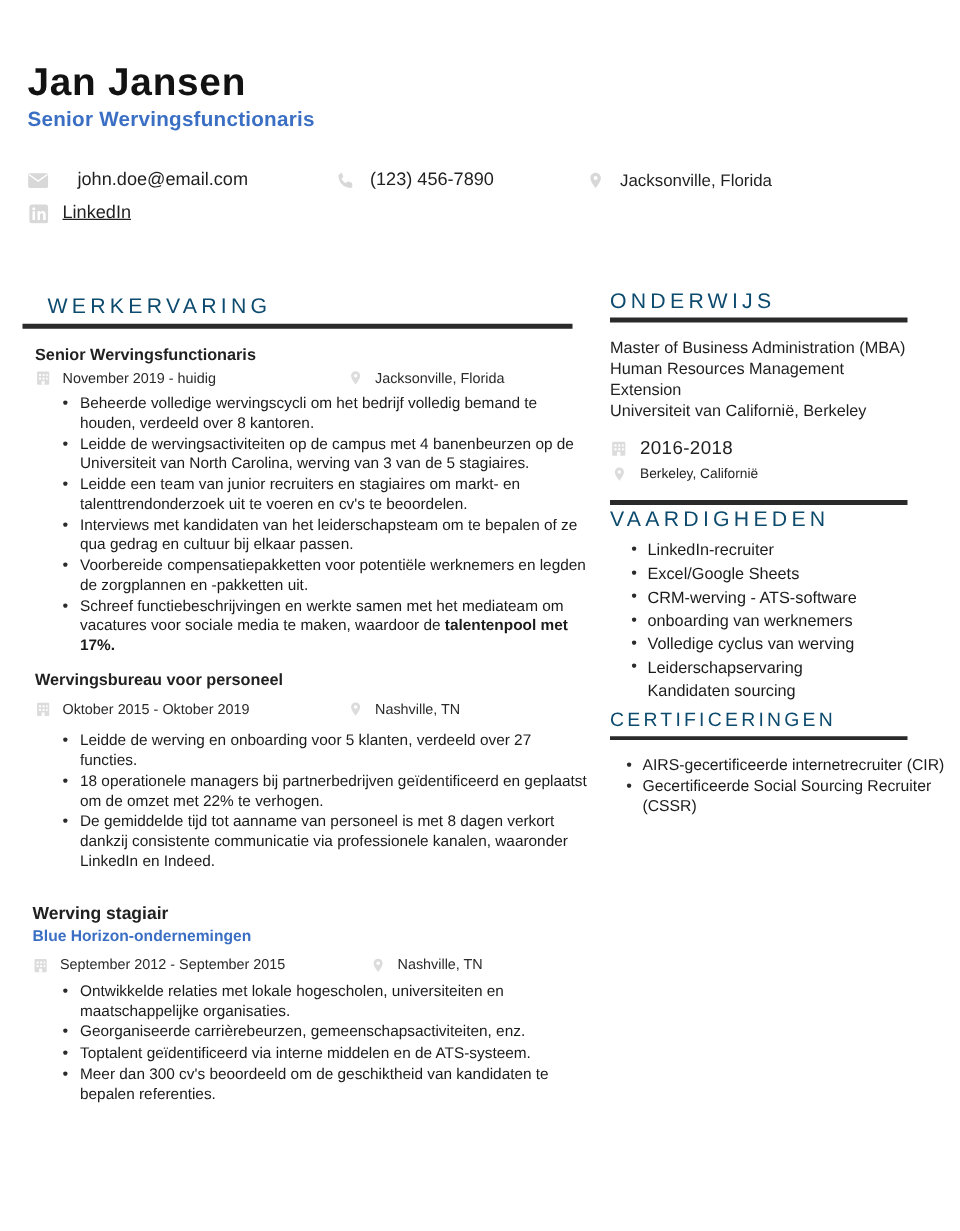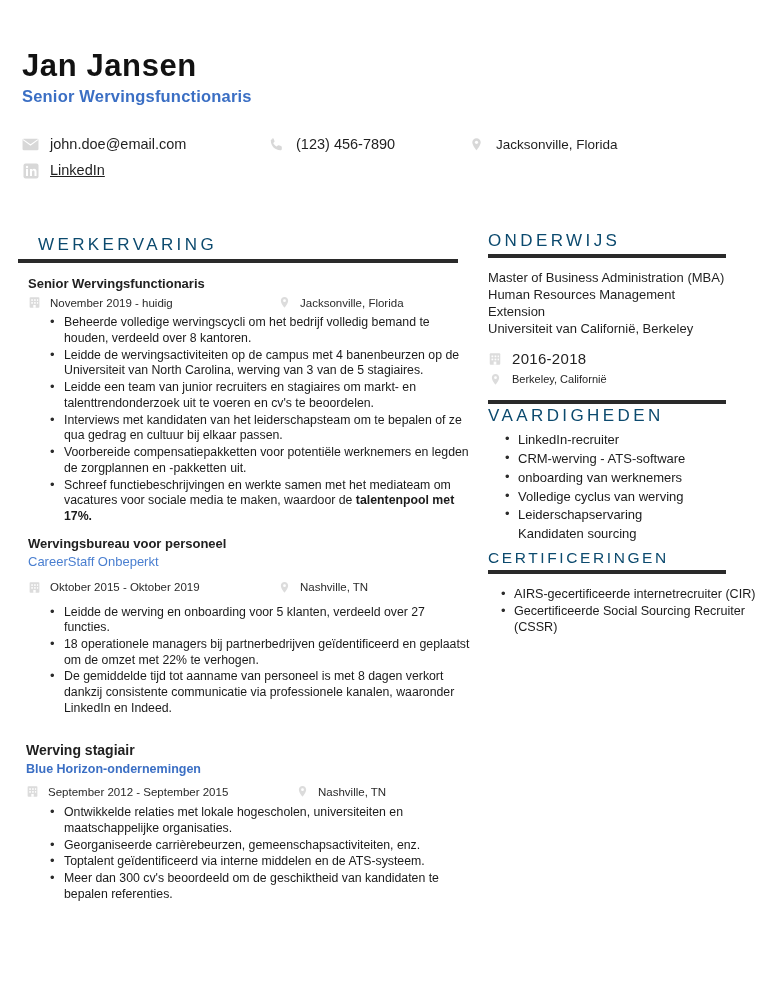--- a/index.html
+++ b/index.html
@@ -26,21 +26,21 @@
   .crow{display:flex;align-items:flex-start;height:26px;}
   .citem{display:flex;align-items:center;}
   .citem .ico{
     width:17px;height:17px;margin-right:11px;flex:0 0 17px;
     display:flex;align-items:center;justify-content:center;
     color:#d8d8d8;
   }
   .citem .ico svg{display:block;}
   .ctxt{font-size:14.5px;color:#1f1f1f;line-height:1;}
   .ctxt.link{text-decoration:underline;}
-  .c-email{width:246px;}
+  .c-email{width:246px;gap:12px;}
   .c-phone{width:200px;}
   .c-loc{}
   .c-loc .ctxt{font-size:13.5px;}
 
   
   .left{position:absolute;left:18px;top:236px;width:452px;}
   .right{position:absolute;left:488px;top:232px;width:272px;}
 
   
   .sec-head{
@@ -212,21 +212,20 @@
         <li>Leidde de wervingsactiviteiten op de campus met 4 banenbeurzen op de Universiteit van North Carolina, werving van 3 van de 5 stagiaires.</li>
         <li>Leidde een team van junior recruiters en stagiaires om markt- en talenttrendonderzoek uit te voeren en cv's te beoordelen.</li>
         <li>Interviews met kandidaten van het leiderschapsteam om te bepalen of ze qua gedrag en cultuur bij elkaar passen.</li>
         <li>Voorbereide compensatiepakketten voor potentiële werknemers en legden de zorgplannen en -pakketten uit.</li>
         <li><span>Schreef functiebeschrijvingen en werkte samen met het mediateam om vacatures voor sociale media te maken, waardoor de </span><b>talentenpool met 17%.</b></li>
       </ul>
     </div>
 
     <div class="job" style="margin-top:10px;">
       <div class="job-title">Wervingsbureau voor personeel</div>
-      <div class="job-org" style="color:#4a7fd0;font-weight:normal;font-size:13px;">CareerStaff Onbeperkt</div>
       <div class="meta" style="margin-top:9px;">
         <span class="mdate" style="display:flex;align-items:center;">
           <span class="ico">
             <svg width="13" height="13" viewBox="0 0 16 16" fill="currentColor">
                 <rect x="2" y="1.5" width="12" height="13" rx="1"></rect>
                 <rect x="4" y="4" width="2" height="2" fill="#fff"></rect>
                 <rect x="7.5" y="4" width="2" height="2" fill="#fff"></rect>
                 <rect x="11" y="4" width="1.5" height="2" fill="#fff"></rect>
                 <rect x="4" y="7.5" width="2" height="2" fill="#fff"></rect>
                 <rect x="7.5" y="7.5" width="2" height="2" fill="#fff"></rect>
@@ -327,20 +326,21 @@
           <span class="edu-loc">Berkeley, Californië</span>
         </div>
       </div>
     </div>
 
     <div class="s-vaardigheden">
       <div class="rule"></div>
       <div class="sec-head">VAARDIGHEDEN</div>
       <ul class="rbul">
         <li>LinkedIn-recruiter</li>
+        <li>Excel/Google Sheets</li>
         <li>CRM-werving - ATS-software</li>
         <li>onboarding van werknemers</li>
         <li>Volledige cyclus van werving</li>
         <li>Leiderschapservaring</li>
         <li class="cont">Kandidaten sourcing</li>
       </ul>
     </div>
 
     <div class="s-cert">
       <div class="sec-head sm">CERTIFICERINGEN</div>

